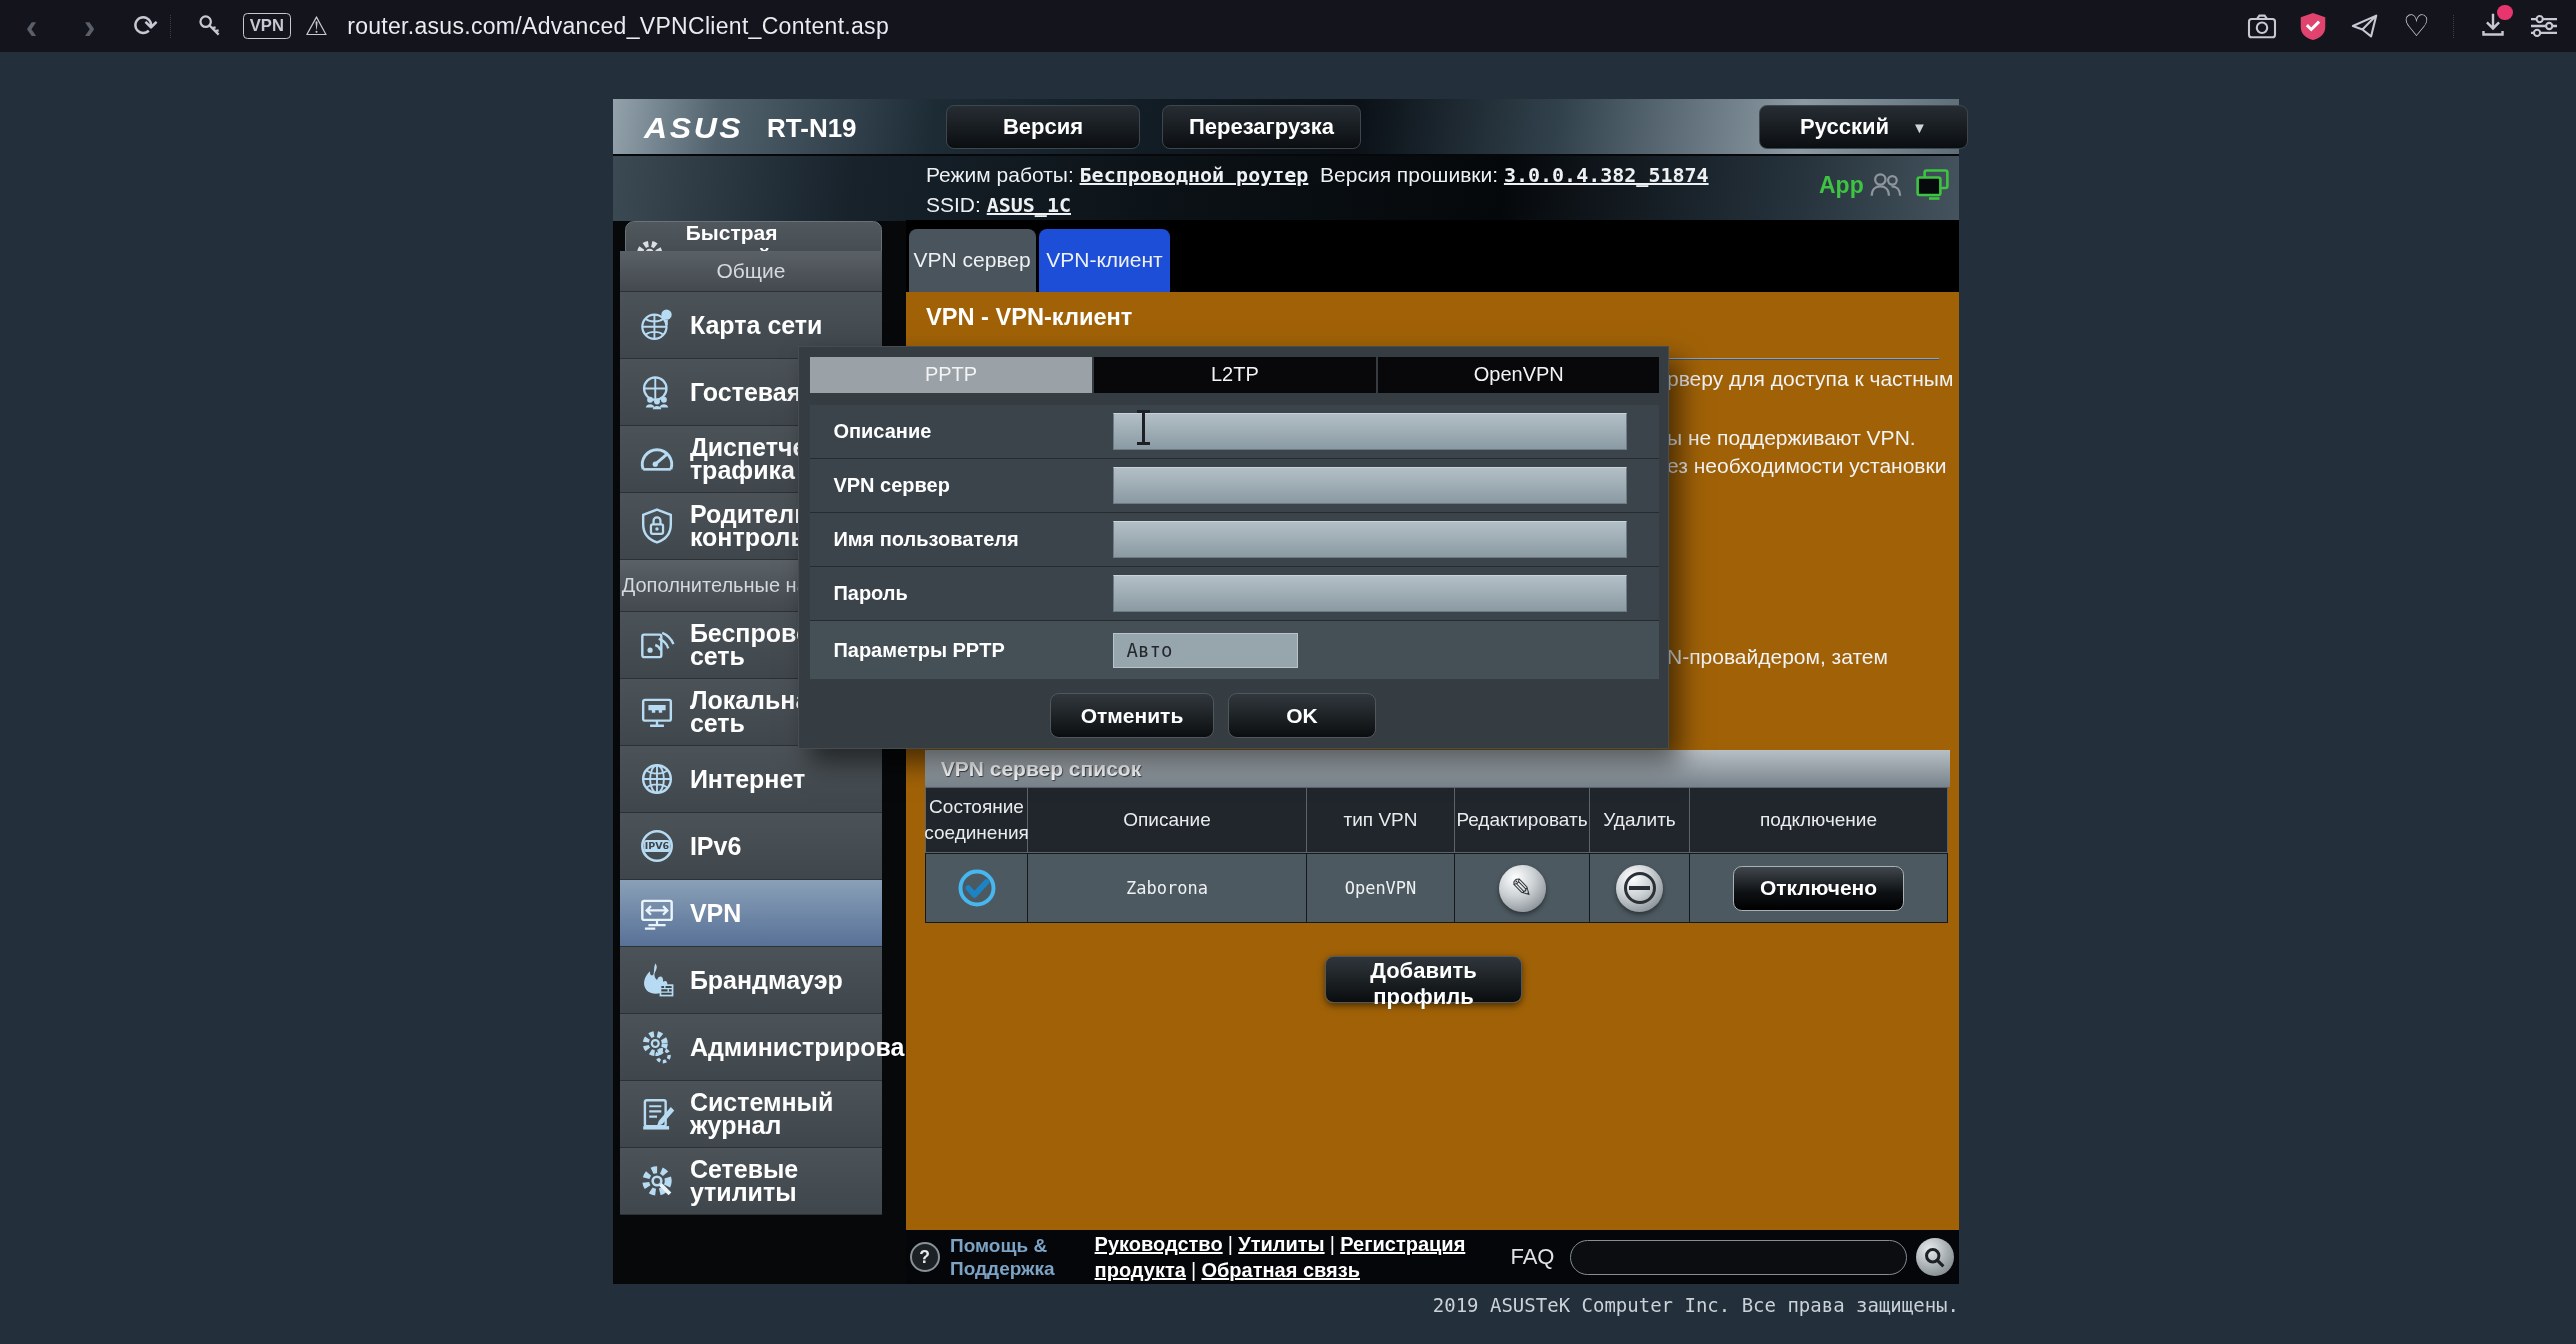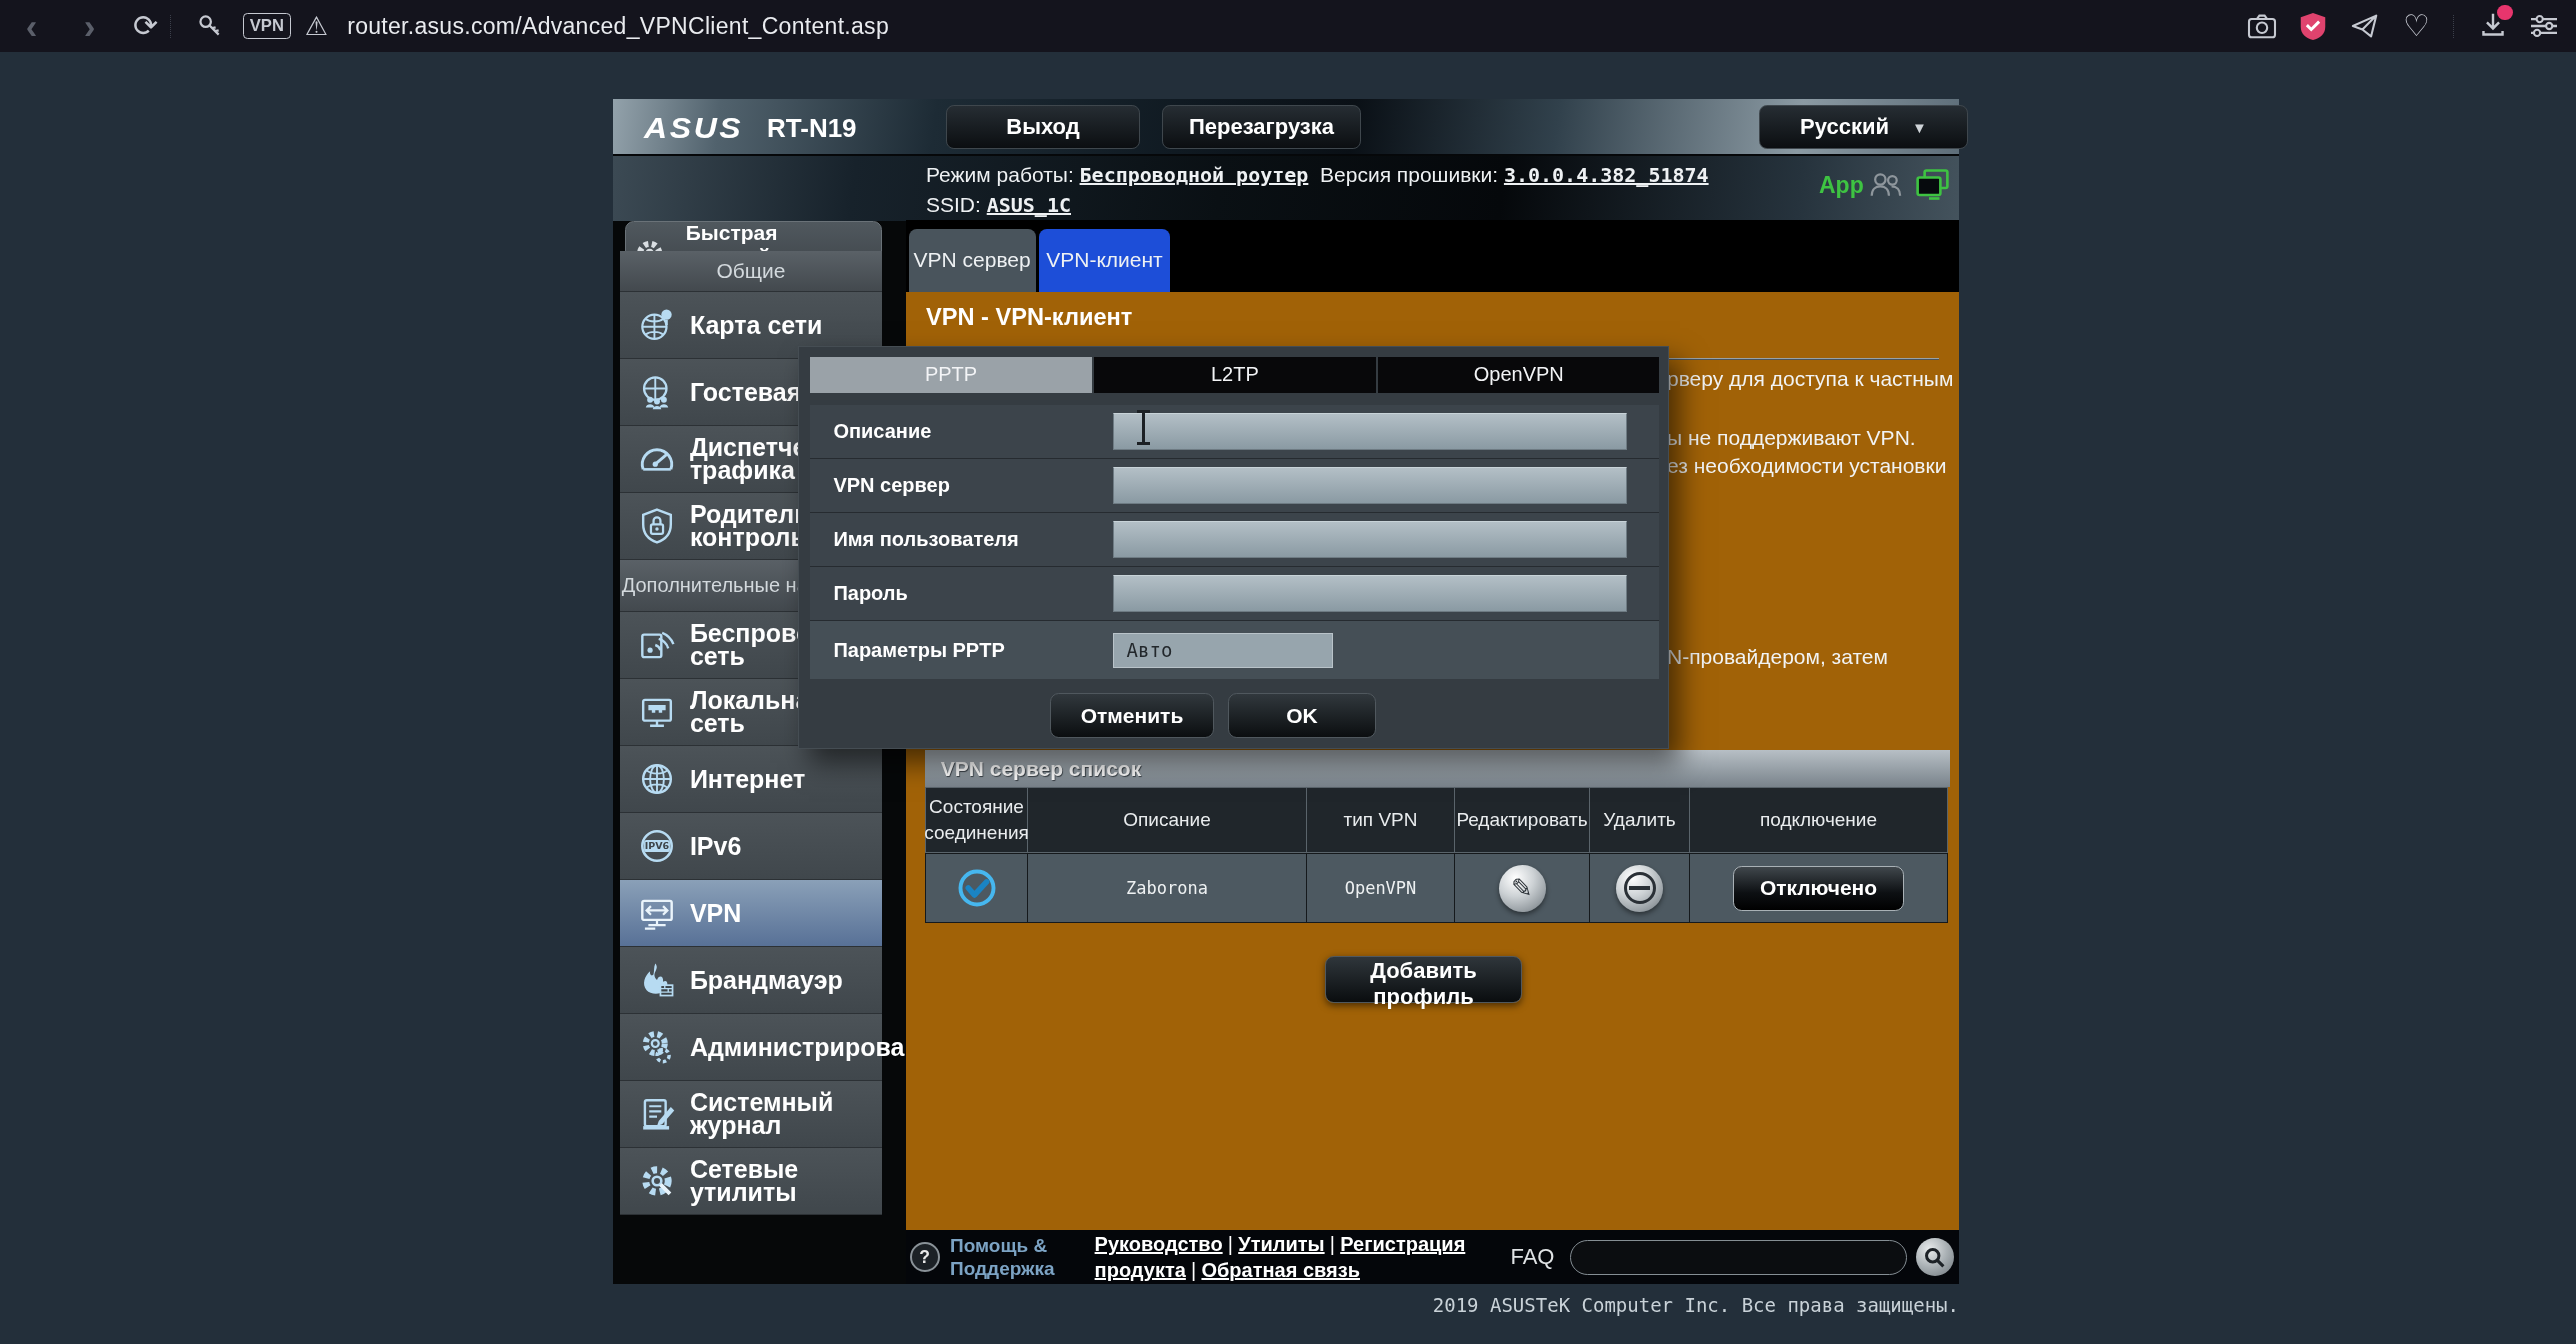--- a/index.html
+++ b/index.html
@@ -137,21 +137,21 @@
   .dtab{flex:1;display:flex;align-items:center;justify-content:center;color:#f3f4f6;
         font-size:20px;background:#08080a;cursor:pointer;}
   .dtab.active{background:#9aa2a8;}
   .drow{position:absolute;left:11.4px;width:849px;height:54px;background:#3c444b;
         border-bottom:1.7px solid #262b30;display:flex;align-items:center;box-sizing:border-box;}
   .drow.last{height:58px;background:#454f56;border-bottom:none;}
   .dlabel{width:303px;padding-left:23px;color:#fff;font-weight:bold;font-size:20px;flex:0 0 auto;box-sizing:border-box;}
   .dinput{width:494px;height:35px;background:linear-gradient(180deg,#b3bfc6,#8a9aa3);
         border:0.9px solid #6e7b83;border-top:1.7px solid #c8d3d8;font-size:21px;color:#15181c;
         padding:0 8.7px;outline:none;font-family:"DejaVu Sans Mono",monospace;}
-  .dselect{width:220px;height:35px;background:#97a5ad;border:0.9px solid #b9c3c9;color:#23282c;
+  .dselect{width:185px;height:35px;background:#97a5ad;border:0.9px solid #b9c3c9;color:#23282c;
         font-family:"DejaVu Sans Mono",monospace;font-size:19px;display:flex;align-items:center;
         padding-left:12.2px;cursor:pointer;box-sizing:border-box;}
   .dbtn{position:absolute;height:45px;background:linear-gradient(180deg,#31383d,#0b0e10);
         border:1.7px solid #50585e;border-radius:8.7px;color:#fff;font-weight:bold;font-size:21px;
         font-family:"Liberation Sans",sans-serif;cursor:pointer;}
   .ibeam{position:absolute;left:343px;top:63px;width:2.6px;height:35px;background:#1c2024;z-index:5;}
   .ibeam::before,.ibeam::after{content:"";position:absolute;left:-5.2px;width:13px;height:2.6px;background:#1c2024;}
   .ibeam::before{top:0;} .ibeam::after{bottom:0;}
 </style>
 </head>
@@ -199,21 +199,21 @@
       <circle cx="23" cy="15" r="3.6" fill="#14141d" stroke="#c6c9d1" stroke-width="2.4"></circle>
       <circle cx="9" cy="23" r="3.6" fill="#14141d" stroke="#c6c9d1" stroke-width="2.4"></circle>
     </svg>
   </div>
 
   <div class="card">
 
     <div class="hdr">
       <span class="asus-logo">ASUS</span>
       <span class="model">RT-N19</span>
-      <button class="hbtn" style="left:333px;top:6.1px;width:194px;height:44px;">Выход</button>
+      <button class="hbtn" style="left:333px;top:6.1px;width:194px;height:44px;">Версия</button>
       <button class="hbtn" style="left:549px;top:6.1px;width:199px;height:44px;">Перезагрузка</button>
       <div class="hbtn" style="left:1146px;top:6.1px;width:209px;height:44px;">
         <span>Русский</span>
         <span class="lang-caret">▼</span>
       </div>
     </div>
 
     <div class="infoband">
       <div class="inforow" style="left:313px;top:7px;">
         <span>Режим работы:</span>

